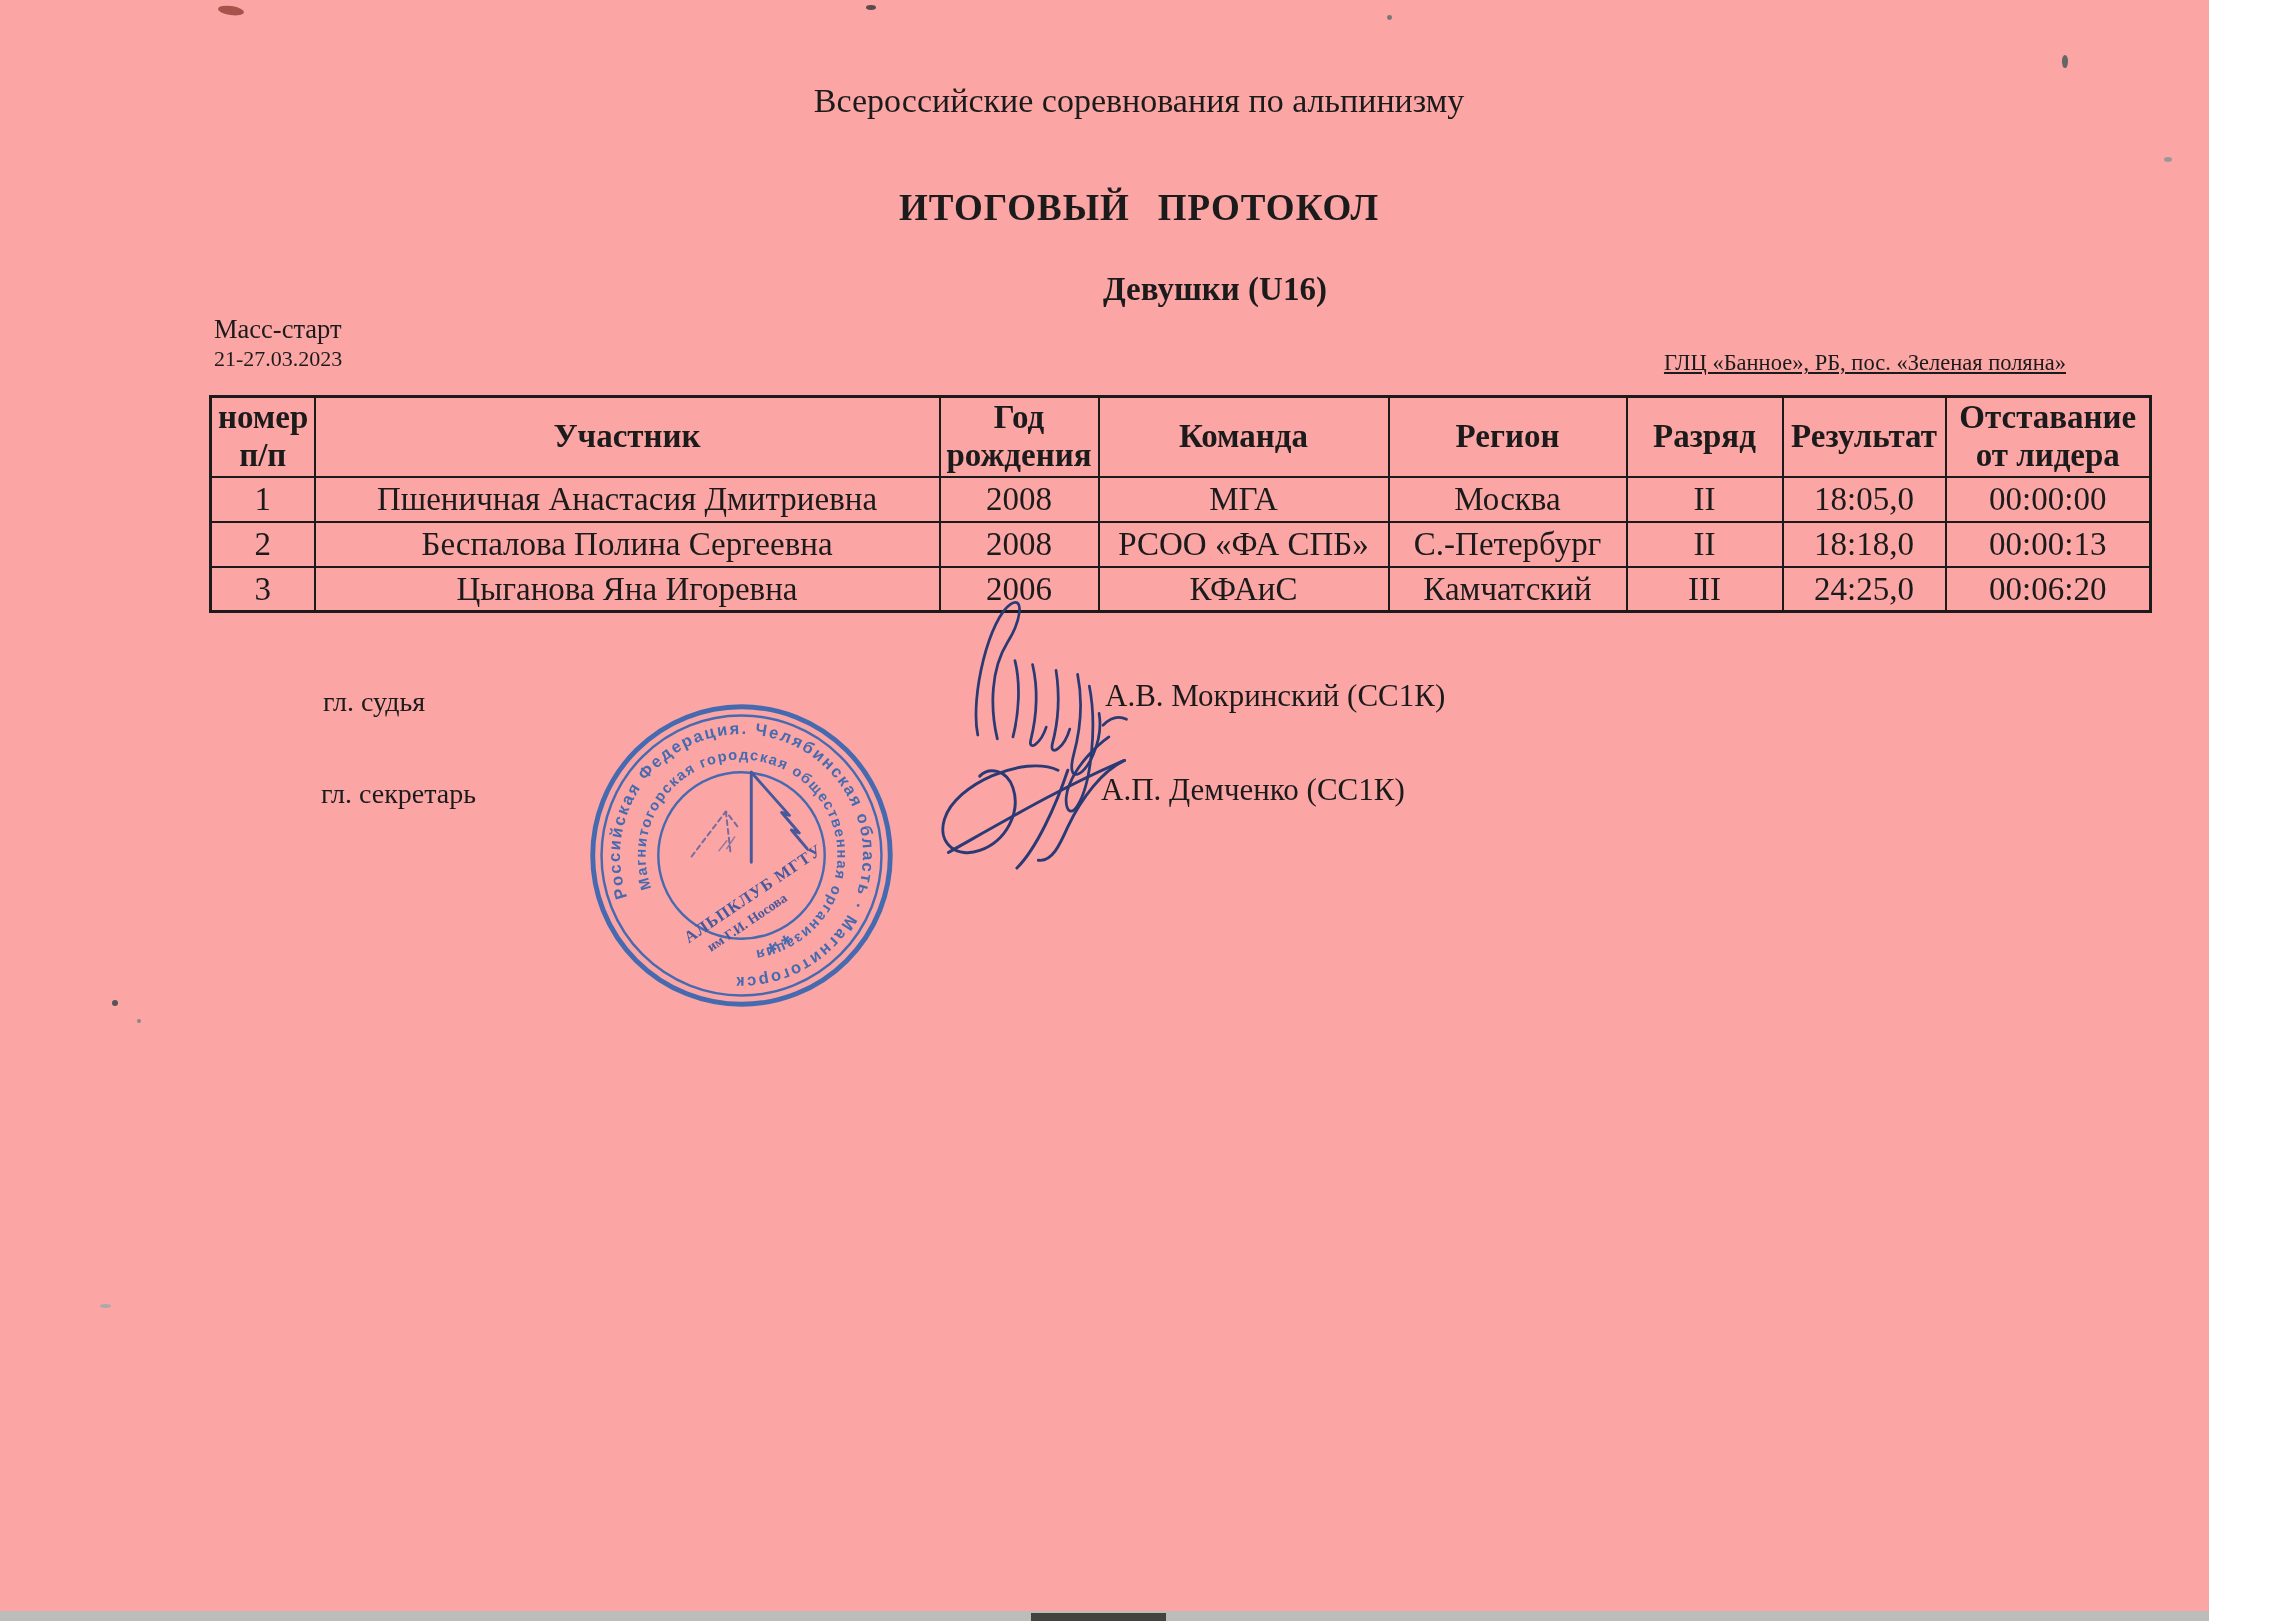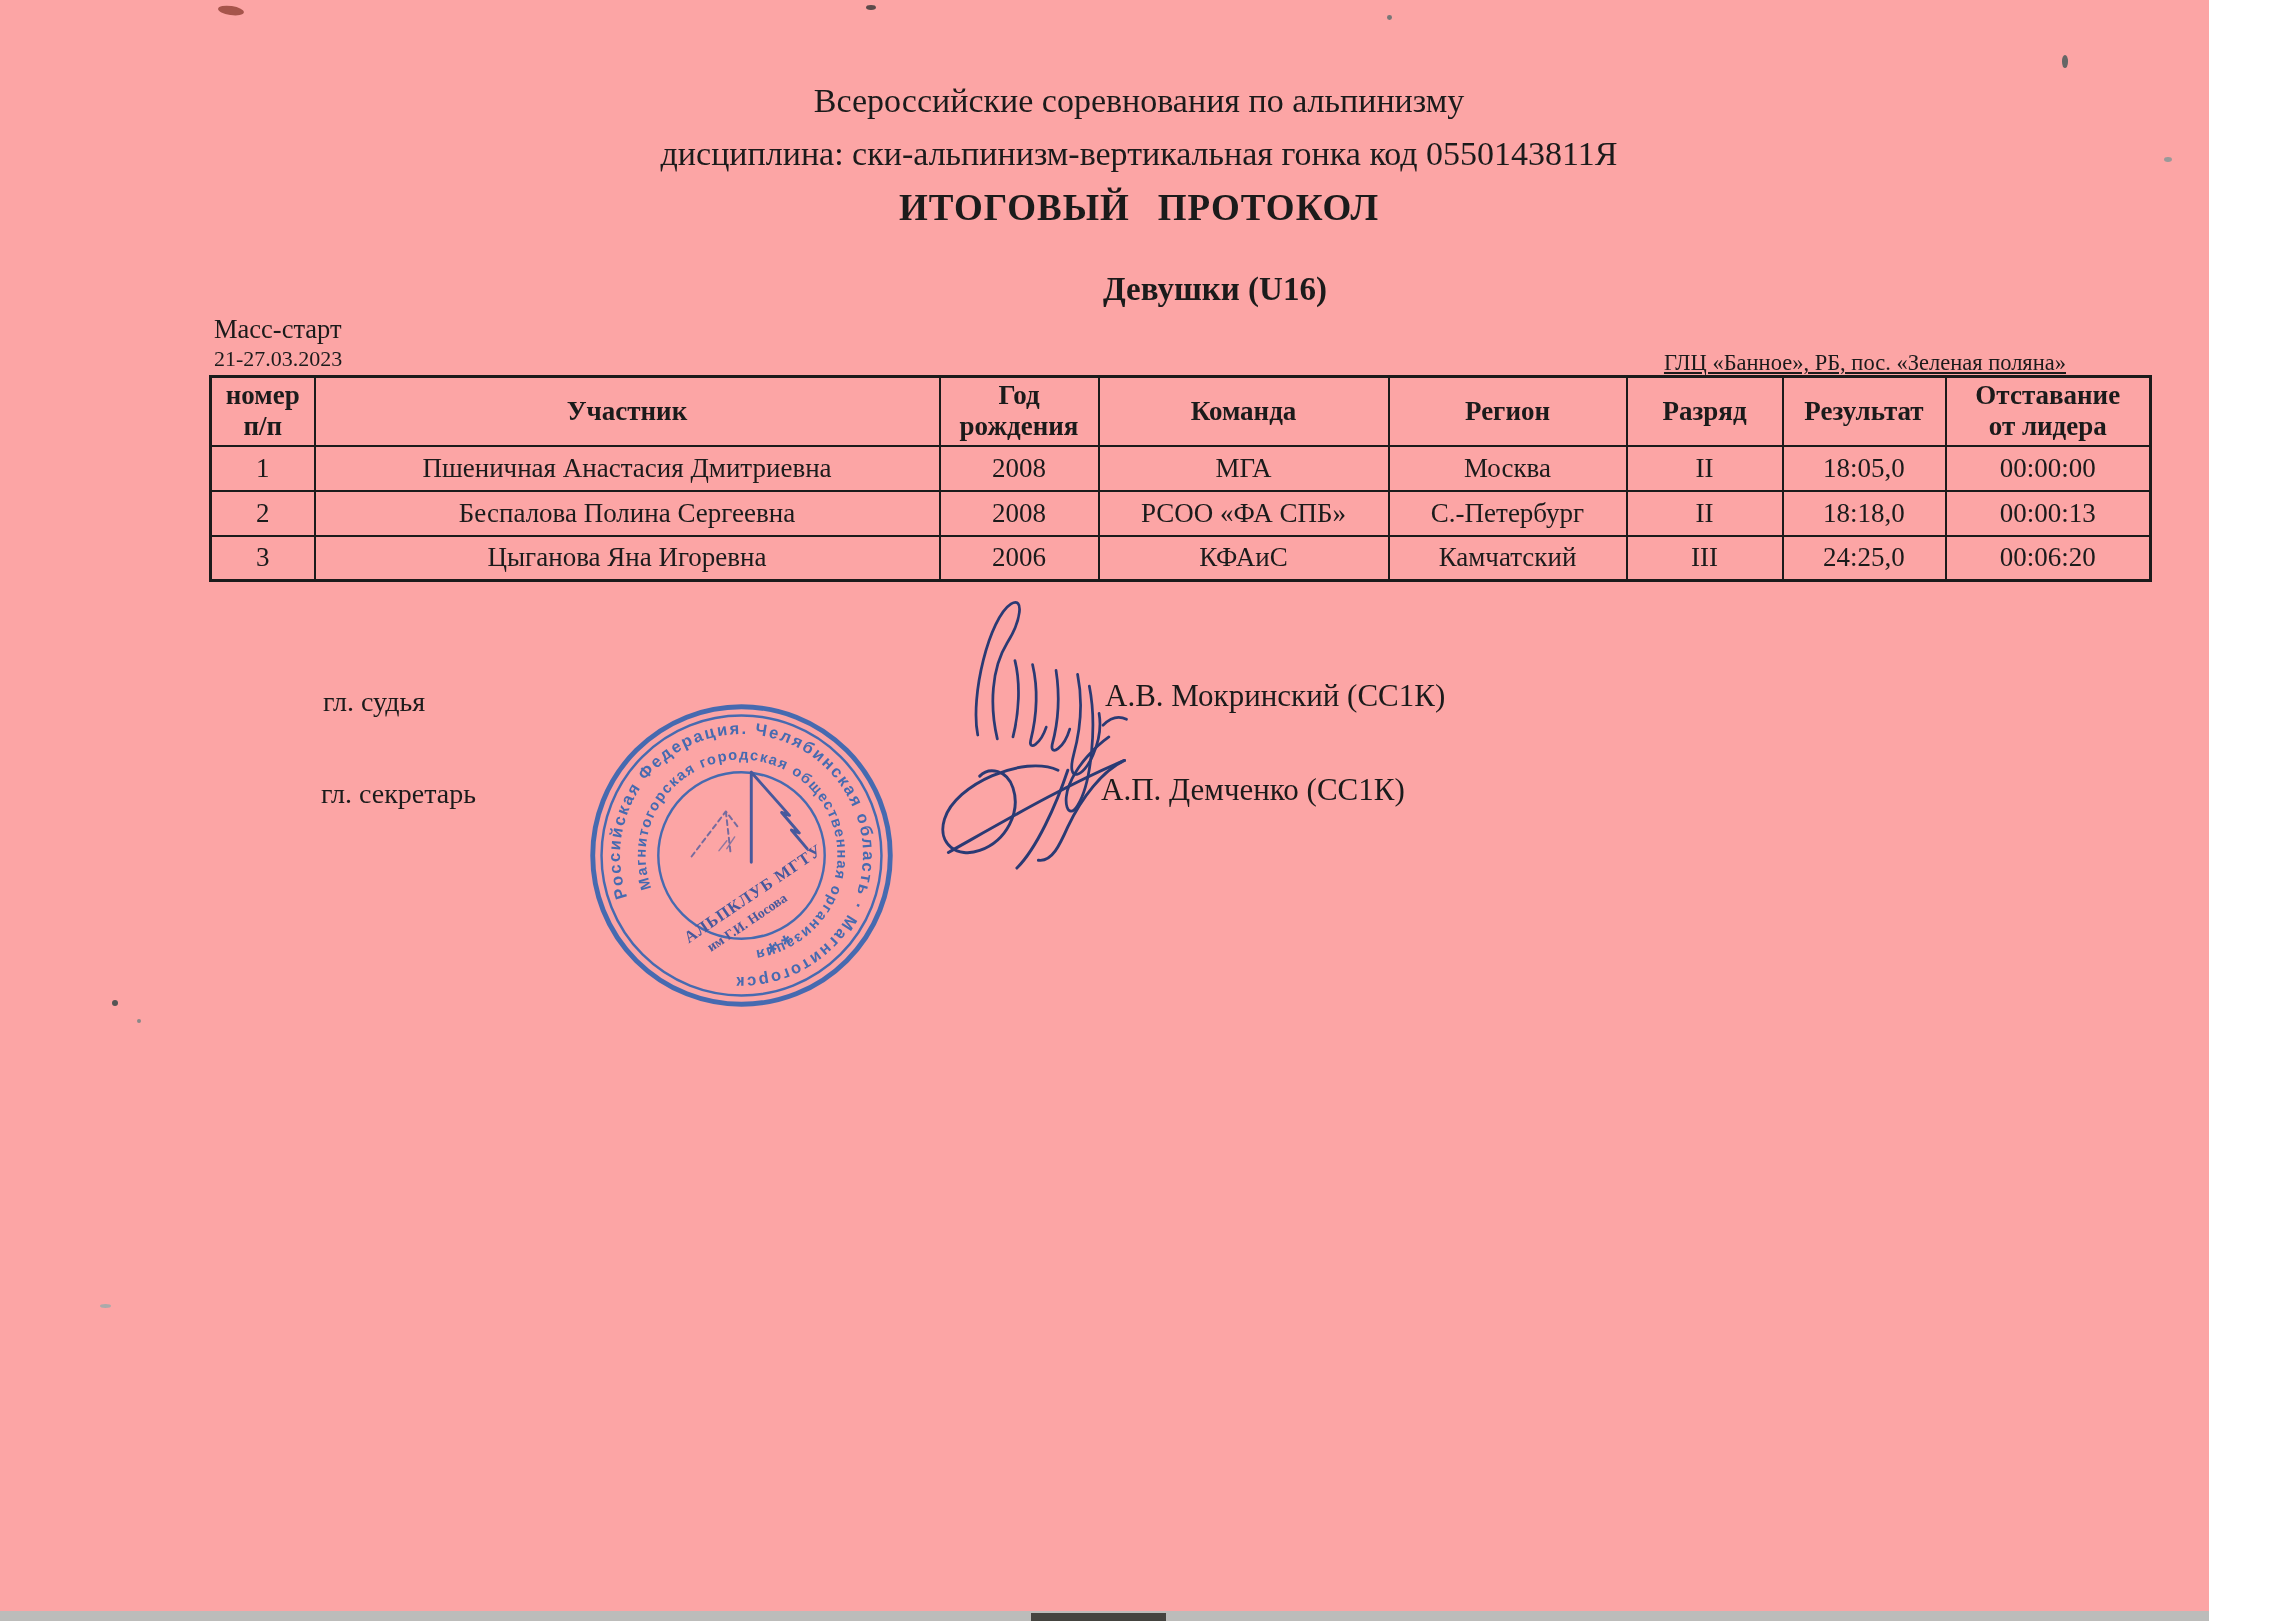--- a/index.html
+++ b/index.html
@@ -14,23 +14,23 @@
   .abs{position:absolute;}
   .centered-band{left:69px;right:0;text-align:center;}
   .t1{top:82px;font-size:34px;}
   .t2{top:135px;font-size:34px;}
   .t3{top:186px;font-size:37px;font-weight:bold;word-spacing:17.6px;letter-spacing:1px;}
   .category{left:1103px;top:271px;font-size:33px;font-weight:bold;}
   .mass-start{left:214px;top:314px;font-size:26.5px;}
   .dates{left:214px;top:346px;font-size:22px;}
   .venue{right:143px;top:350px;font-size:22.5px;text-decoration:underline;}
   table.results{
-    position:absolute;left:209px;top:375px;width:1940px;
+    position:absolute;left:209px;top:395px;width:1940px;
     border-collapse:collapse;table-layout:fixed;
-    font-size:27px;
+    font-size:33px;
   }
   table.results th,table.results td{
     border-left:2px solid #1b1b1b;border-right:2px solid #1b1b1b;
     border-top:2.9px solid #1b1b1b;border-bottom:2.9px solid #1b1b1b;
     padding:1px 5.9px;vertical-align:middle;text-align:center;
     overflow:hidden;white-space:nowrap;
   }
   table.results{border:3.9px solid #1b1b1b;}
   table.results thead tr{height:69px;}
   table.results tbody tr{height:45px;}
@@ -48,21 +48,20 @@
   .speck{position:absolute;border-radius:50%;}
   .scan-bottom{position:absolute;left:0;top:1611px;width:2292px;height:9.8px;background:#bcbcba;}
   .scan-bottom-dark{position:absolute;left:1031px;top:1613px;width:135px;height:7.8px;background:#44443f;}
 </style>
 </head>
 <body>
 
 <div class="page">
 
   <div class="abs centered-band t1">Всероссийские соревнования по альпинизму</div>
-  <div class="abs centered-band t2">дисциплина: ски-альпинизм-вертикальная гонка код 0550143811Я</div>
   <div class="abs centered-band t3">ИТОГОВЫЙ ПРОТОКОЛ</div>
   <div class="abs category">Девушки (U16)</div>
 
   <div class="abs mass-start">Масс-старт</div>
   <div class="abs dates">21-27.03.2023</div>
   <div class="abs venue">ГЛЦ «Банное», РБ, пос. «Зеленая поляна»</div>
 
   <table class="results">
     <colgroup>
       <col style="width:104px">

